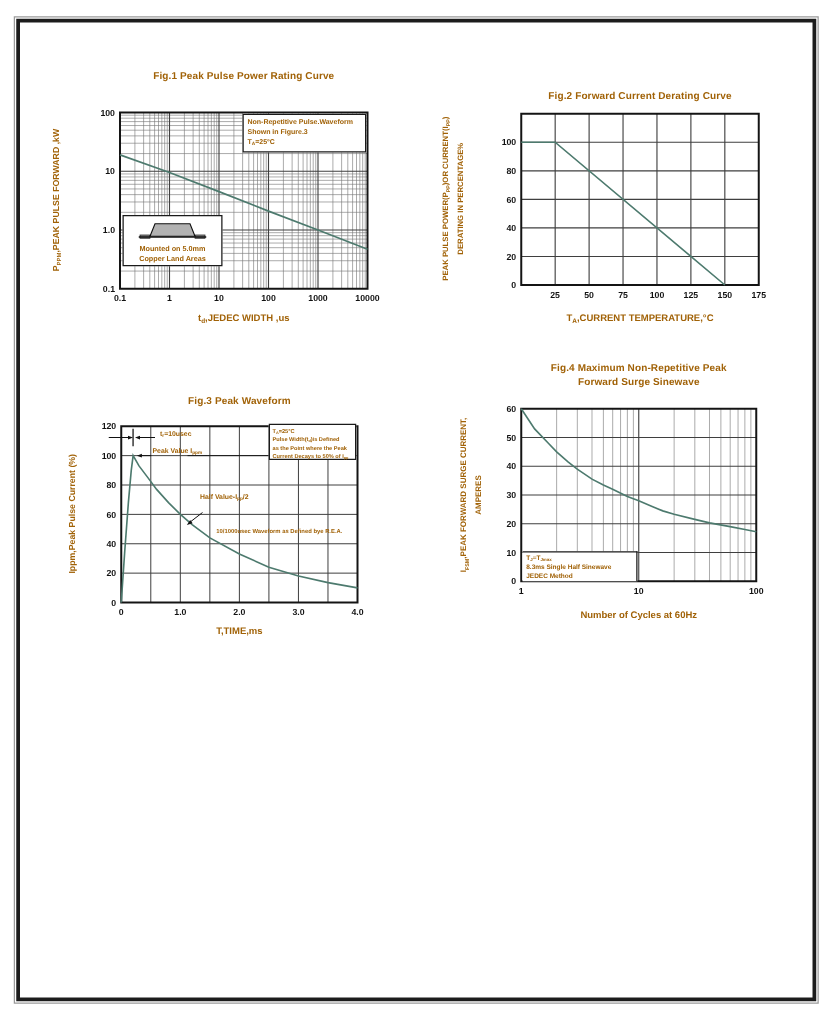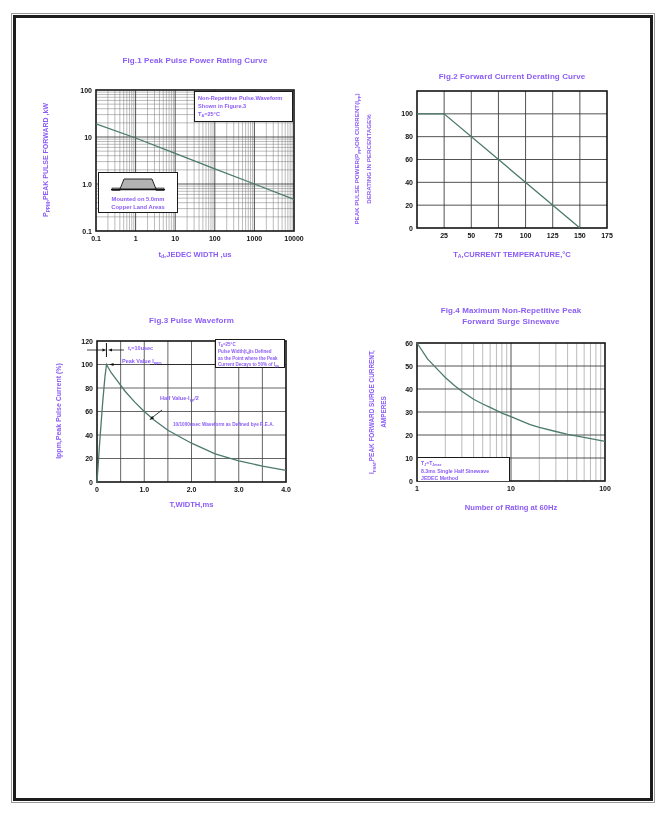--- a/index.html
+++ b/index.html
@@ -1,17 +1,17 @@
 <!DOCTYPE html>
 <html><head>
 <meta charset="utf-8">
 <style>
   html,body{margin:0;padding:0;background:#ffffff;}
   #page{position:relative;width:666px;height:814px;background:#ffffff;
-        font-family:"Liberation Sans",sans-serif;color:#8b5cf6;overflow:hidden;}
+        font-family:"Liberation Sans",sans-serif;color:#a16207;overflow:hidden;}
   .frame{position:absolute;left:13px;top:15px;width:634px;height:780px;
          border:3px solid #1c1c1c;outline:1px solid #9a9a9a;outline-offset:1px;}
   .chart{position:absolute;}
   .title{position:absolute;text-align:center;font-size:8px;font-weight:bold;letter-spacing:.1px;white-space:nowrap;}
   .plot{position:absolute;overflow:visible;background:#fff;}
   .tick{font:bold 7px "Liberation Sans",sans-serif;fill:#111;}
   .xlabel{position:absolute;text-align:center;font-size:7.6px;font-weight:bold;white-space:nowrap;}
   .ylabel{position:absolute;transform:rotate(-90deg);text-align:center;font-weight:bold;white-space:nowrap;height:10px;line-height:10px;}
   .box{position:absolute;background:#fff;border:1px solid #1a1a1a;font-weight:bold;box-sizing:border-box;}
   .ann{position:absolute;font-weight:bold;white-space:nowrap;}
@@ -158,21 +158,21 @@
         <text x="-4" y="116.7" text-anchor="end" class="tick">20</text>
         <text x="-4" y="93.8" text-anchor="end" class="tick">40</text>
         <text x="-4" y="71.0" text-anchor="end" class="tick">60</text>
         <text x="-4" y="48.2" text-anchor="end" class="tick">80</text>
         <text x="-4" y="25.3" text-anchor="end" class="tick">100</text>
       </svg>
     <div class="xlabel" style="left:71px;width:190px;top:202px"><span>T</span><span class="sub">A</span><span>,CURRENT TEMPERATURE,°C</span></div>
   </section>
 
   <section class="chart" style="left:36px;top:300px;width:300px;height:225px">
-    <div class="title" style="left:61px;width:189px;top:16px">Fig.3  Pulse Waveform</div>
+    <div class="title" style="left:61px;width:189px;top:16px">Fig.3  Peak Waveform</div>
     <div class="ylabel" style="left:-47px;top:106px;width:140px;font-size:7px">Ippm,Peak Pulse Current (%)</div>
     <svg class="plot" width="189" height="141" style="left:61px;top:41px">
         <line x1="23.63" x2="23.63" y1="0" y2="141" stroke="#3f3f3f" stroke-width="0.8"></line>
         <line x1="47.25" x2="47.25" y1="0" y2="141" stroke="#3f3f3f" stroke-width="0.8"></line>
         <line x1="70.88" x2="70.88" y1="0" y2="141" stroke="#3f3f3f" stroke-width="0.8"></line>
         <line x1="94.50" x2="94.50" y1="0" y2="141" stroke="#3f3f3f" stroke-width="0.8"></line>
         <line x1="118.13" x2="118.13" y1="0" y2="141" stroke="#3f3f3f" stroke-width="0.8"></line>
         <line x1="141.75" x2="141.75" y1="0" y2="141" stroke="#3f3f3f" stroke-width="0.8"></line>
         <line x1="165.38" x2="165.38" y1="0" y2="141" stroke="#3f3f3f" stroke-width="0.8"></line>
         <line x1="0" x2="189" y1="117.50" y2="117.50" stroke="#3f3f3f" stroke-width="0.8"></line>
@@ -210,24 +210,24 @@
     <div class="ann" style="left:92px;top:45px;font-size:5.5px"><span>t</span><span class="sub">r</span><span>=10usec</span></div>
     <div class="ann" style="left:86px;top:58px;font-size:5.5px"><span>Peak  Value   I</span><span class="sub">ppm</span></div>
     <div class="ann" style="left:124px;top:95px;font-size:5.5px"><span>Half  Value-I</span><span class="sub">pp</span><span>/2</span></div>
     <div class="ann" style="left:137px;top:122px;font-size:4.7px">10/1000usec  Waveform as Defined bye R.E.A.</div>
     <div class="box" style="left:179px;top:39px;width:70px;height:29px;font-size:4.5px;line-height:1.3;padding:2px 2px">
       <div class="nline"><span>T</span><span class="sub">A</span><span>=25°C</span></div>
       <div class="nline"><span>Pulse  Width(t</span><span class="sub">d</span><span>)is Defined</span></div>
       <div class="nline"><span>as the Point where the Peak</span></div>
       <div class="nline"><span>Current Decays to 50% of I</span><span class="sub">pp</span></div>
     </div>
-    <div class="xlabel" style="left:61px;width:189px;top:200px">T,WIDTH,ms</div>
-  </section>
-
-  <section class="chart" style="left:346px;top:300px;width:300px;height:225px">
+    <div class="xlabel" style="left:61px;width:189px;top:200px">T,TIME,ms</div>
+  </section>
+
+  <section class="chart" style="left:346px;top:284px;width:300px;height:225px">
     <div class="title" style="left:71px;width:188px;top:6px">Fig.4  Maximum Non-Repetitive Peak</div>
     <div class="title" style="left:71px;width:188px;top:17px">Forward Surge Sinewave</div>
     <div class="ylabel" style="left:-59px;top:107px;width:170px;font-size:6.4px"><span>I</span><span class="sub">FSM</span><span>,PEAK FORWARD SURGE CURRENT,</span></div>
     <div class="ylabel" style="left:-2px;top:107px;width:80px;font-size:6.4px">AMPERES</div>
     <svg class="plot" width="188" height="138" style="left:71px;top:43px">
         <line x1="28.30" x2="28.30" y1="0" y2="138" stroke="#787878" stroke-width="0.5"></line>
         <line x1="44.85" x2="44.85" y1="0" y2="138" stroke="#787878" stroke-width="0.5"></line>
         <line x1="56.59" x2="56.59" y1="0" y2="138" stroke="#787878" stroke-width="0.5"></line>
         <line x1="65.70" x2="65.70" y1="0" y2="138" stroke="#787878" stroke-width="0.5"></line>
         <line x1="73.15" x2="73.15" y1="0" y2="138" stroke="#787878" stroke-width="0.5"></line>
@@ -259,15 +259,15 @@
         <text x="-4" y="71.5" text-anchor="end" class="tick">30</text>
         <text x="-4" y="48.5" text-anchor="end" class="tick">40</text>
         <text x="-4" y="25.5" text-anchor="end" class="tick">50</text>
         <text x="-4" y="2.5" text-anchor="end" class="tick">60</text>
       </svg>
     <div class="box" style="left:72px;top:157px;width:92px;height:24px;border-left:none;border-bottom:none;font-size:5.2px;line-height:1.35;padding:2px 3px">
       <div class="nline"><span>T</span><span class="sub">J</span><span>=T</span><span class="sub">Jmax</span></div>
       <div class="nline"><span>8.3ms Single Half  Sinewave</span></div>
       <div class="nline"><span>JEDEC Method</span></div>
     </div>
-    <div class="xlabel" style="left:71px;width:188px;top:203px">Number of Rating at 60Hz</div>
+    <div class="xlabel" style="left:71px;width:188px;top:203px">Number of Cycles at 60Hz</div>
   </section>
 </div>
 
 </body></html>

